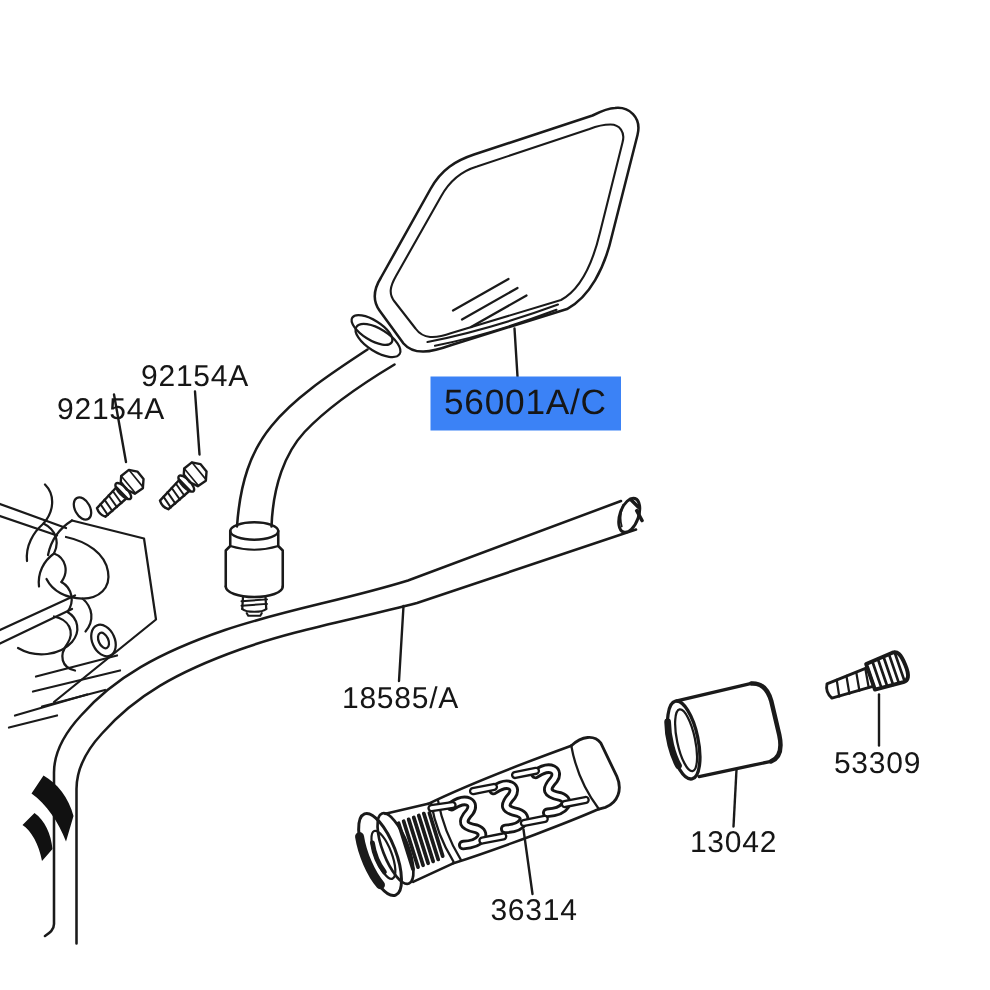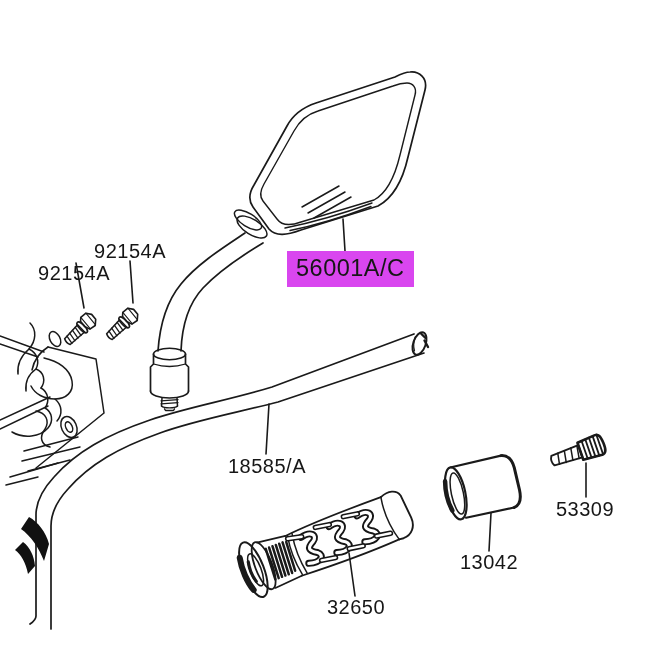--- a/index.html
+++ b/index.html
@@ -14,21 +14,21 @@
   .callout{
     position:absolute;
     transform:translateX(-50%);
     font-size:20px;
     letter-spacing:0.5px;
     color:#161616;
     white-space:nowrap;
     user-select:none;
   }
   .callout-highlight{
-    background:#d946ef;
+    background:#3b82f6;
     font-size:23.5px;
     padding:4px 9px 5px 9px;
     transform:none;
   }
 </style>
 </head>
 <body>
 
 <div class="stage">
 
@@ -162,17 +162,17 @@
         <path d="M 491,513 L 489,551"></path>
         <path d="M 586,463 L 586,497"></path>
       </g>
     </g>
   </svg>
 
   <div class="callout" style="left:74px;top:262px;">92154A</div>
   <div class="callout" style="left:130px;top:240px;">92154A</div>
   <div class="callout callout-highlight" style="left:287px;top:251px;">56001A/C</div>
   <div class="callout" style="left:267px;top:455px;">18585/A</div>
-  <div class="callout" style="left:356px;top:596px;">32650</div>
+  <div class="callout" style="left:356px;top:596px;">36314</div>
   <div class="callout" style="left:489px;top:551px;text-align:center;">13042</div>
   <div class="callout" style="left:585px;top:498px;">53309</div>
 
 </div>
 
 </body></html>

